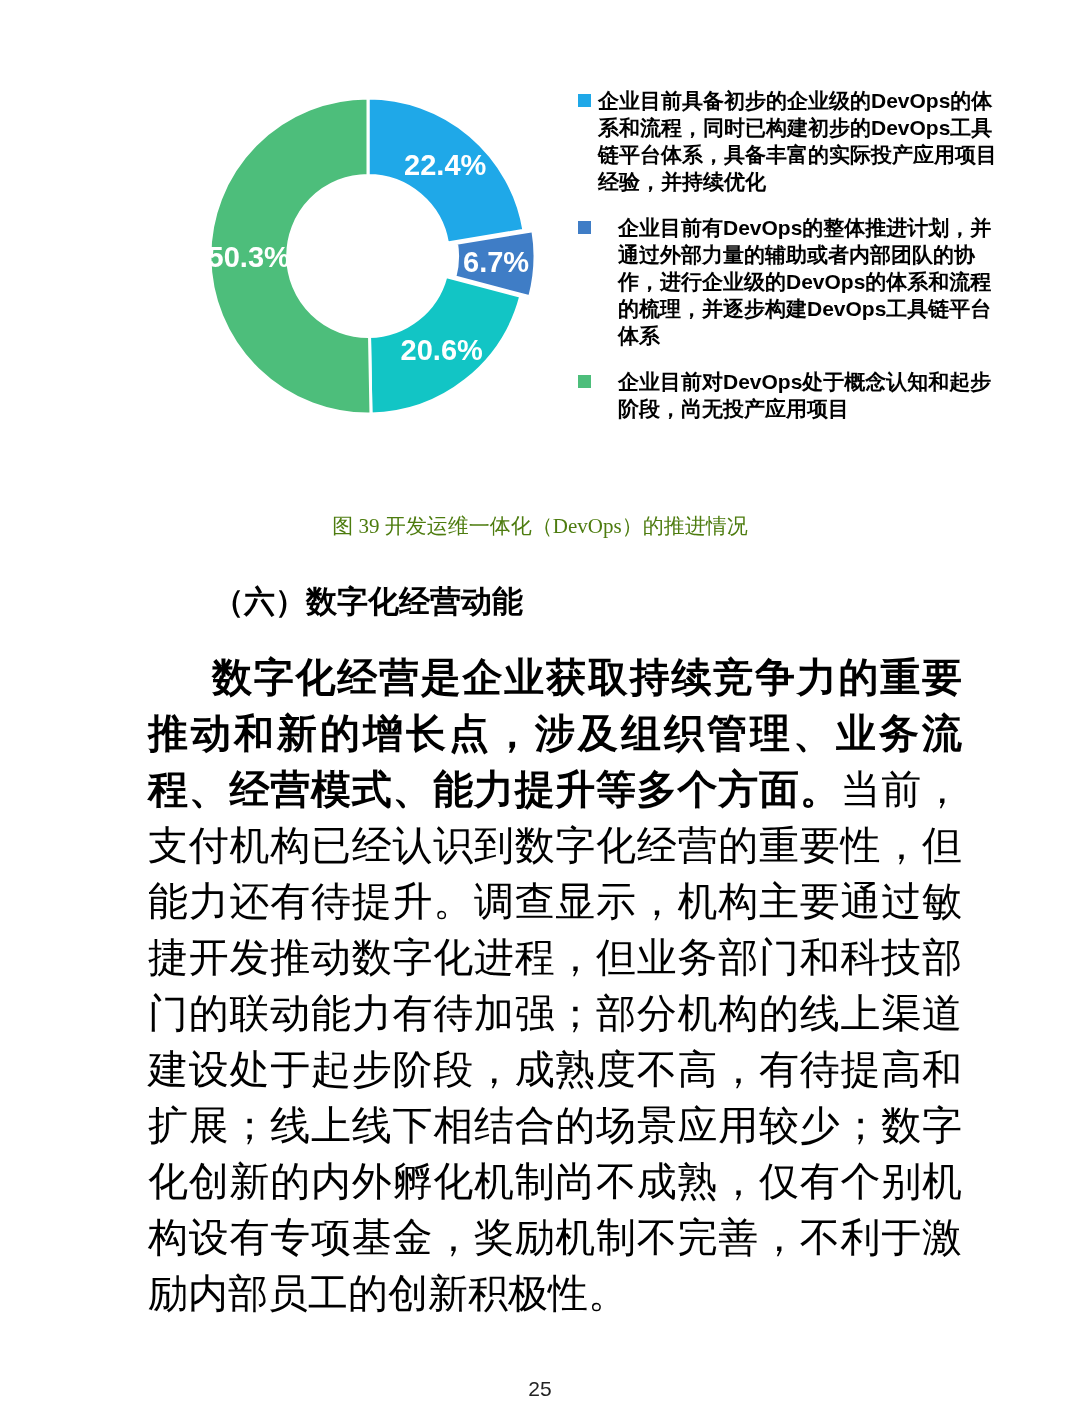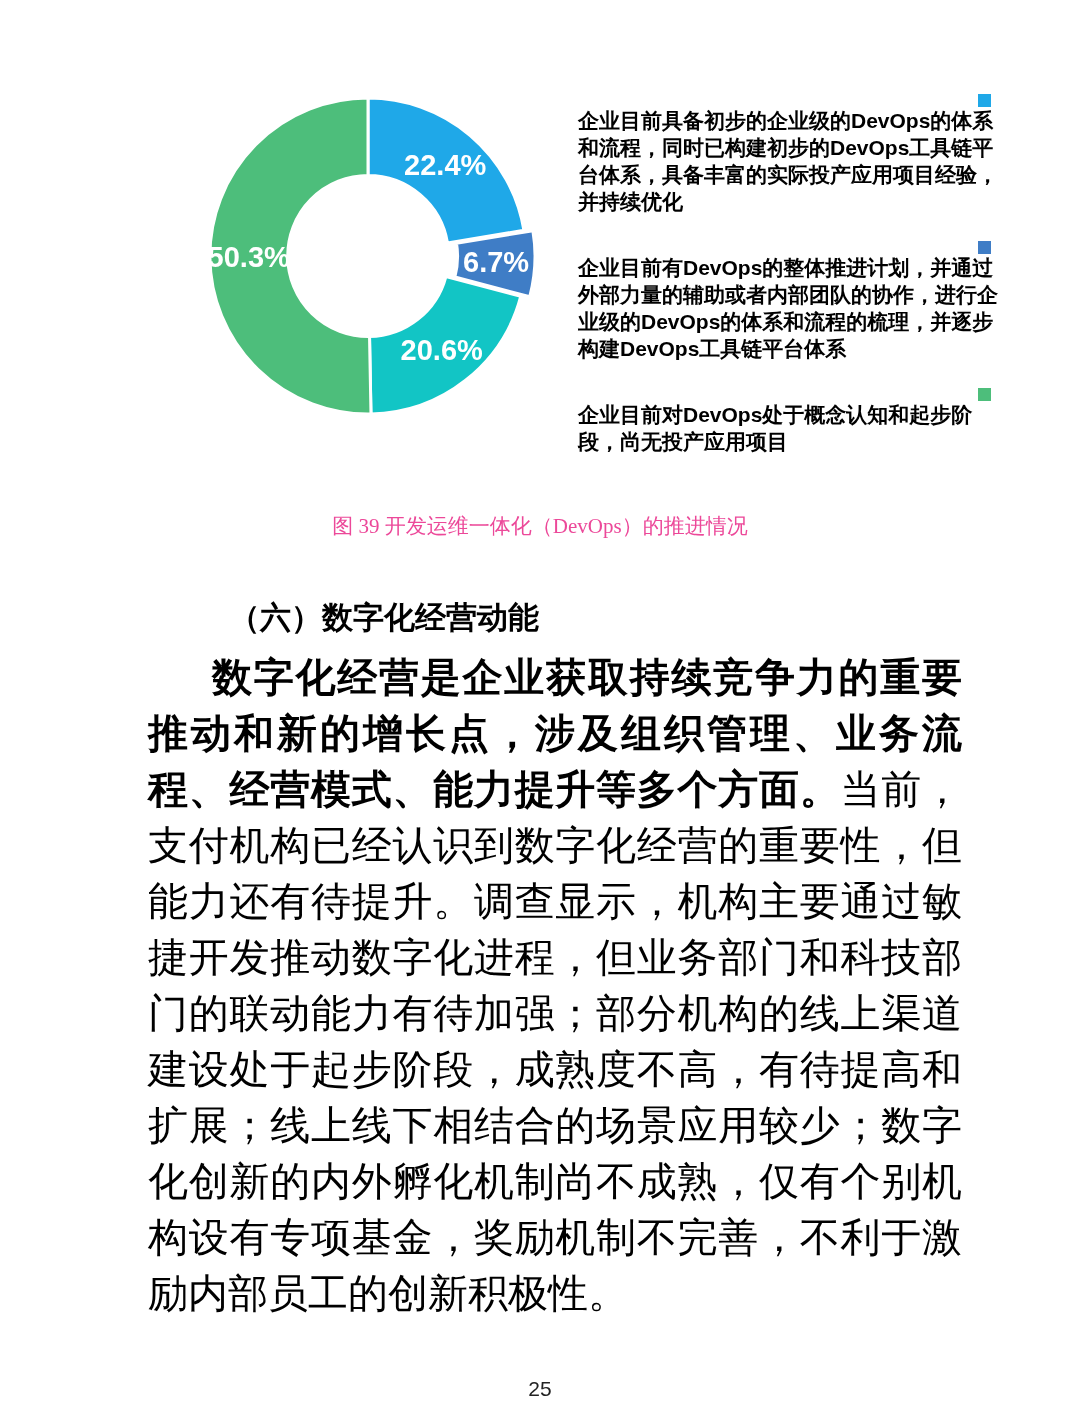--- a/index.html
+++ b/index.html
@@ -8,35 +8,35 @@
     overflow:hidden; font-family:"Liberation Serif", serif; color:#000;
   }
   
   .chart-figure { position:absolute; left:190px; top:85px; width:812px; height:395px; margin:0; }
   .donut-svg { position:absolute; left:0; top:0; }
   .slice-label {
     font-family:"Liberation Sans", sans-serif; font-weight:700; font-size:29px;
     fill:#ffffff; text-anchor:middle; dominant-baseline:central;
   }
   .legend { position:absolute; left:388px; top:2px; width:420px; }
-  .legend-item { display:flex; align-items:flex-end;flex-direction:column; }
-  .legend-item + .legend-item { margin-top:19px; }
+  .legend-item { display:flex; align-items:flex-start; }
+  .legend-item + .legend-item { margin-top:19px;gap:20px; }
   .legend-item:nth-child(4) { }
   .legend-bullet { flex:0 0 13px; width:13px; height:13px; margin:7px 7px 0 0; }
   .legend-text {
     font-family:"Liberation Sans", sans-serif; font-weight:700;
     font-size:21px; line-height:27px; color:#000;
   }
   
   .caption {
     position:absolute; top:512px; left:0; width:100%; text-align:center;
-    font-size:21px; line-height:28px; color:#ec4899;
+    font-size:21px; line-height:28px; color:#4d7c0f;
   }
   .heading {
-    position:absolute; top:582px; left:213px; margin:16px;
+    position:absolute; top:582px; left:213px; margin:0;
     font-size:31px; line-height:40px; font-weight:700; color:#000;
   }
   .body-para {
     position:absolute; top:650px; left:148px; width:814px; margin:0;
     font-size:40px; line-height:56px; color:#000;
     text-align:justify; text-justify:inter-ideograph; text-indent:64px;
   }
   .body-para strong { font-weight:700; }
   .page-number {
     position:absolute; top:1360px; left:0; width:100%; text-align:center;

